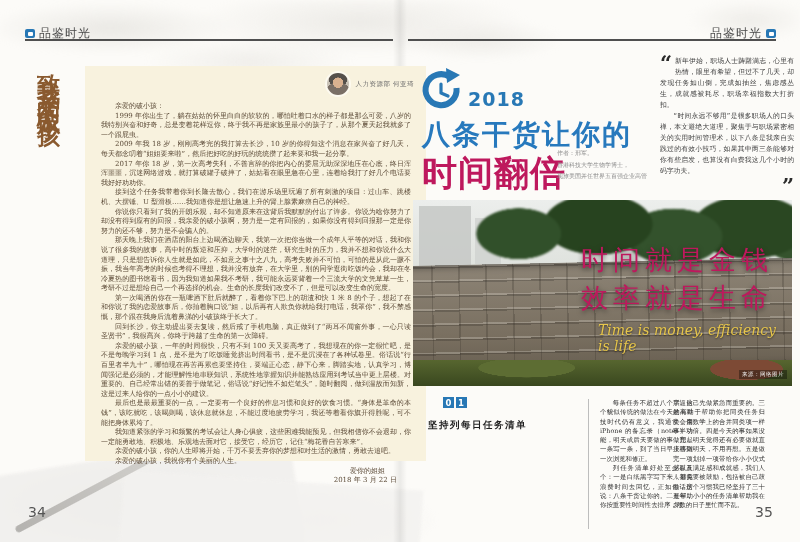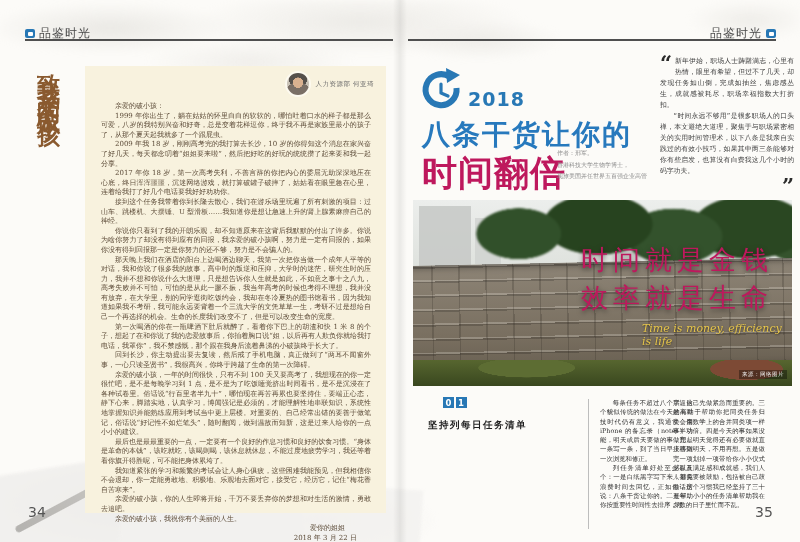--- a/index.html
+++ b/index.html
@@ -35,21 +35,21 @@
   .tag-icon{width:10px;height:9px;background:#2878b5;border-radius:2px;position:relative;flex:0 0 auto;}
   .tag-icon::after{content:"";position:absolute;left:2.5px;top:2.5px;width:5px;height:4px;background:#fff;border-radius:1px;}
   .hdr-line{position:absolute;top:39px;height:2px;background:#4f4f4f;}
   .hdr-line-left{left:25px;width:368px;}
   .hdr-line-right{left:408px;width:368px;}
 
   
   .title-vert{position:absolute;left:34px;top:56px;writing-mode:vertical-rl;
     font-family:"DejaVu Serif","Liberation Serif",serif;font-weight:bold;font-size:23px;
     letter-spacing:7px;color:#8a5a2f;}
-  .letter-panel{position:absolute;left:85px;top:66px;width:301px;height:447px;background:#f8f2de;}
+  .letter-panel{position:absolute;left:85px;top:66px;width:301px;height:395px;background:#f8f2de;padding-left:40px;}
   .author-row{position:absolute;right:12px;top:7px;display:flex;align-items:center;gap:6px;}
   .avatar{width:22px;height:22px;border-radius:50%;box-shadow:0 0 0 2px #fdfaf0;
     background:
       radial-gradient(circle at 50% 44%,#d9b190 0 31%,transparent 32%),
       radial-gradient(circle at 50% 110%,#7a6f66 0 55%,transparent 56%),
       radial-gradient(circle at 50% 30%,#55504b 0 46%,transparent 47%),
       #c9c2b6;}
   .author-label{font-size:6.5px;color:#6a6a6a;letter-spacing:.5px;}
   .letter-body{position:absolute;left:16px;right:15px;top:36px;
     font-family:"DejaVu Serif","Liberation Serif",serif;font-size:7px;line-height:9.6px;
@@ -96,22 +96,22 @@
     box-shadow:inset 0 3px 6px rgba(0,0,0,.35);}
   .ph-grass{position:absolute;left:0;right:0;bottom:0;height:26px;
     background:
       radial-gradient(ellipse 60px 18px at 88% 35%,#7d4a35 0 60%,transparent 61%),
       radial-gradient(ellipse 80px 16px at 30% 30%,#5d6d33 0 60%,transparent 61%),
       linear-gradient(#57662f,#39471f);}
   .ph-cn{position:absolute;color:#be185d;font-weight:normal;font-size:27px;letter-spacing:5px;
     font-family:"DejaVu Serif","Liberation Serif",serif;text-shadow:0 2px 5px rgba(0,0,0,.5);}
   .ph-cn1{left:168px;top:42px;}
   .ph-cn2{left:168px;top:80px;}
-  .ph-en{position:absolute;left:185px;top:122px;color:#e7c64b;font-size:11px;font-style:italic;
-    font-family:"DejaVu Serif","Liberation Serif",serif;text-shadow:0 1px 2px rgba(0,0,0,.5);margin-left:44px;}
+  .ph-en{position:absolute;left:185px;top:122px;color:#e7c64b;font-size:14px;font-style:italic;
+    font-family:"DejaVu Serif","Liberation Serif",serif;text-shadow:0 1px 2px rgba(0,0,0,.5);}
   .ph-credit{position:absolute;right:5px;bottom:7px;font-size:5.5px;color:#f0f0f0;
     background:rgba(0,0,0,.35);padding:1px 3px;letter-spacing:.5px;}
 
   
   .badge{position:absolute;left:443px;top:397px;display:flex;gap:1.5px;}
   .badge span{width:11px;height:11px;background:#2878b5;color:#fff;font-size:8.5px;font-weight:bold;
     display:flex;align-items:center;justify-content:center;}
   .sec-heading{position:absolute;left:428px;top:419px;font-size:9.5px;font-weight:bold;color:#1f1f1f;letter-spacing:1.5px;}
   .vrule{position:absolute;left:588px;top:399px;width:1px;height:130px;background:#bdbdbd;}
   .col{position:absolute;top:399px;font-family:"DejaVu Serif","Liberation Serif",serif;

